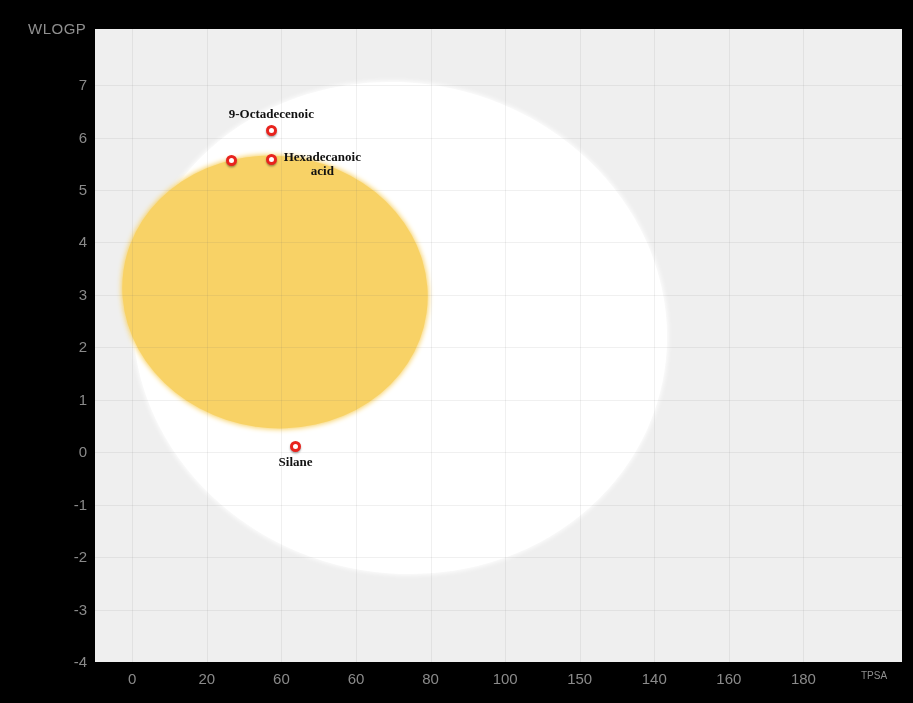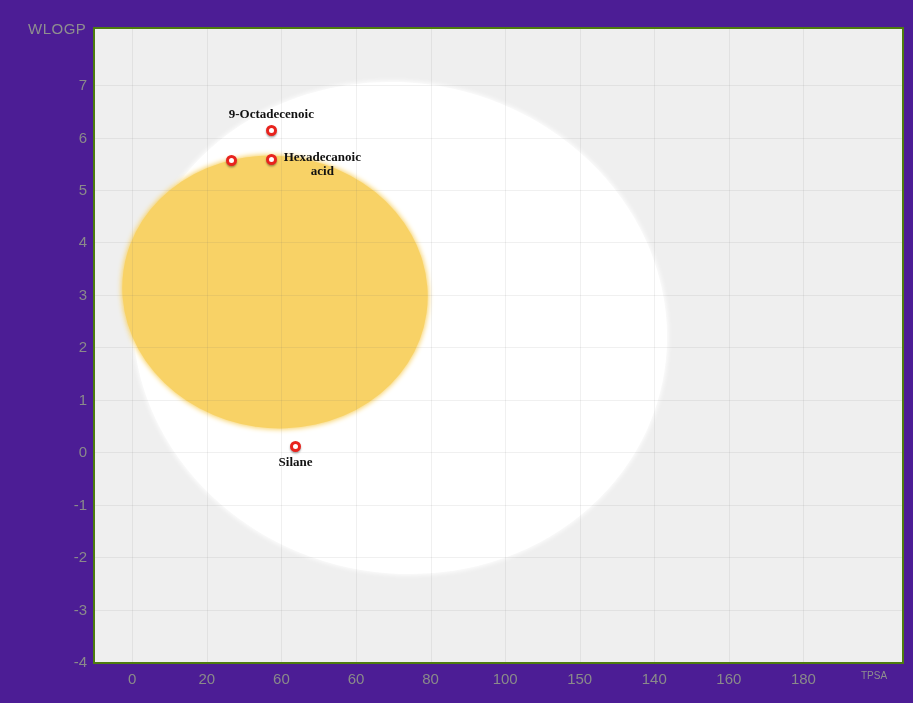--- a/index.html
+++ b/index.html
@@ -1,19 +1,19 @@
 <!DOCTYPE html>
 <html><head>
 <meta charset="utf-8">
 <style>
   html,body{margin:0;padding:0;background:#ffffff;}
-  #page{position:relative;width:913px;height:703px;background:#4c1d95;overflow:hidden;
+  #page{position:relative;width:913px;height:703px;background:#000000;overflow:hidden;
         font-family:"Liberation Sans",sans-serif;}
   #plot-area{position:absolute;left:93px;top:27px;width:783px;height:633px;
-             background:#efefef;border:2px solid #4d7c0f;overflow:hidden;padding-left:24px;}
+             background:#efefef;border:2px solid #000000;overflow:hidden;padding-left:24px;}
   .gridline-v{position:absolute;top:0;bottom:0;width:1px;z-index:3;}
   .gridline-h{position:absolute;left:0;right:0;height:1px;z-index:3;}
   .region{position:absolute;border-radius:50%;}
   .region-white{z-index:1;}
   .region-yolk{z-index:2;}
   .marker{position:absolute;width:5px;height:5px;border-radius:50%;z-index:5;
           box-shadow:0 1.5px 2px rgba(0,0,0,0.35);}
   .pt-label{position:absolute;z-index:6;font-family:"Liberation Serif",serif;
             font-weight:bold;font-size:13px;line-height:14px;color:#111111;
             text-align:center;white-space:nowrap;}

